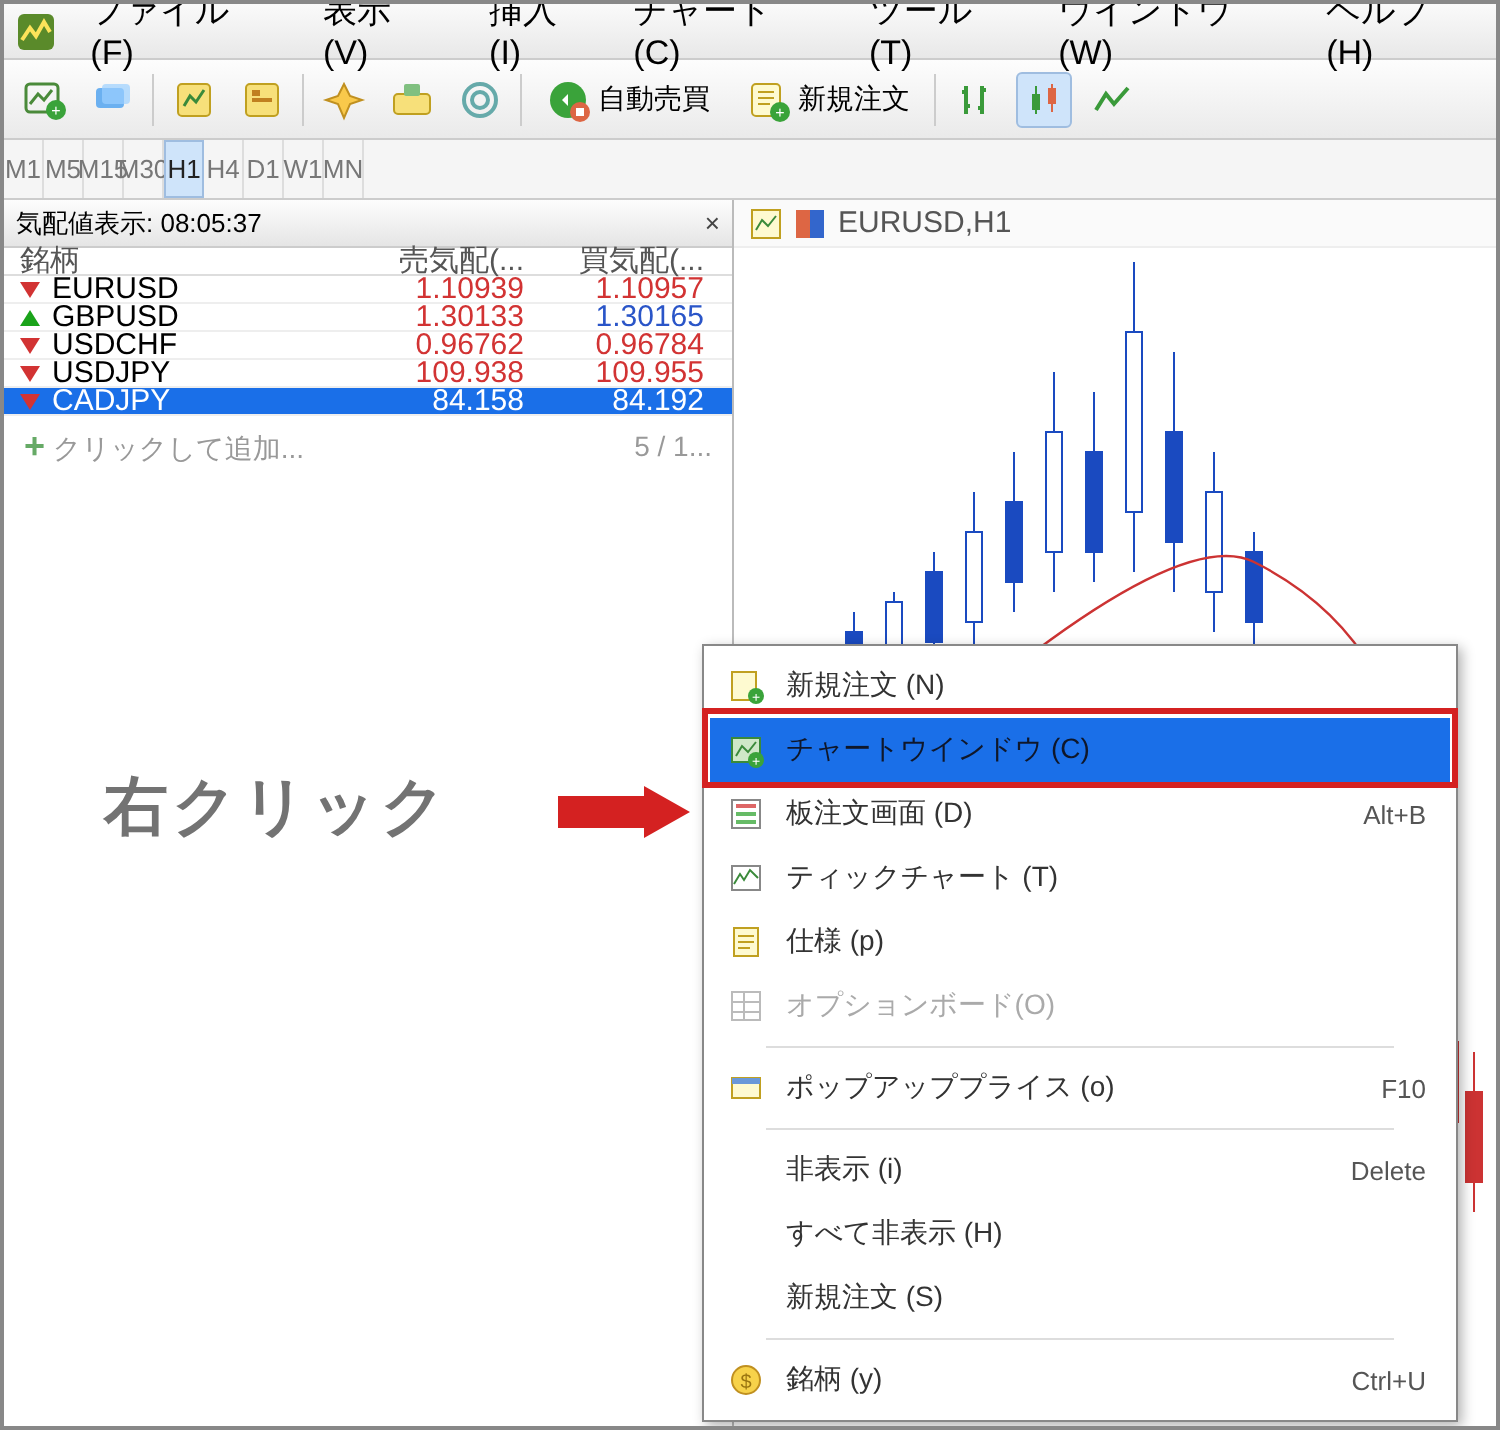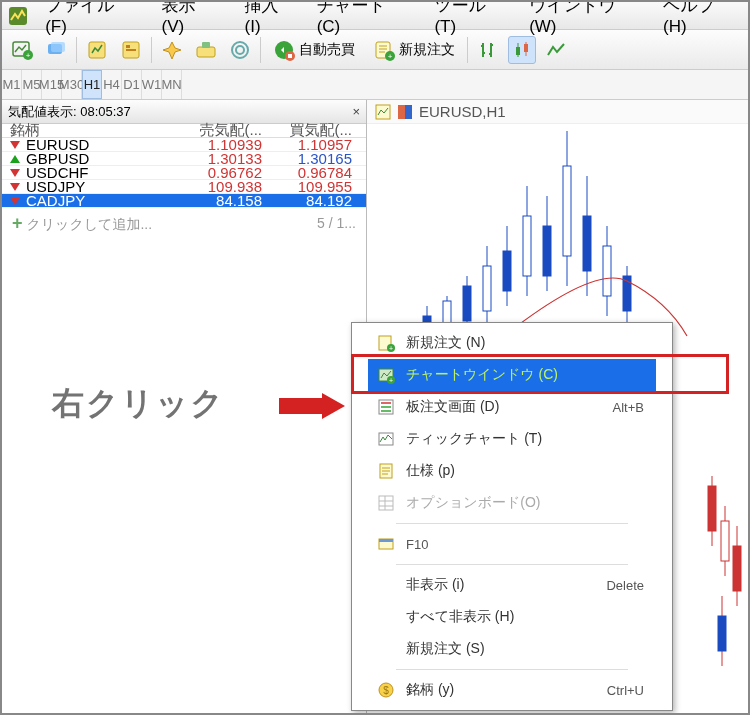--- a/index.html
+++ b/index.html
@@ -21,27 +21,27 @@
   .mw-head, .mw-row { display:flex; height:14px; align-items:center; font-size:15px; }
   .mw-head{ border-bottom:1px solid #ddd; color:#555;}
   .mw-row{ border-bottom:1px solid #eee; }
   .c-sym{ width:180px; padding-left:8px; display:flex; align-items:center; gap:6px;}
   .c-bid,.c-ask{ width:90px; text-align:right; padding-right:10px;}
   .red{color:#d23333;} .blue{color:#2a55c8;}
   .mw-row.sel{ background:#1a6fe8; color:#fff; }
   .mw-add{ height:30px; display:flex; align-items:center; justify-content:space-between; color:#999; font-size:14px; padding:14px 10px;}
   .chart-area{ flex:1; position:relative; background:#fff; }
   .chart-title{ display:flex; align-items:center; gap:6px; height:24px; font-size:15px; padding:4px 8px; color:#555; border-bottom:1px solid #eee; background:#fafafa;}
-  .ctx-menu{ position:absolute; left:349px; top:320px; width:322px; background:#fff; border:1px solid #888; box-shadow:2px 2px 6px rgba(0,0,0,.3); font-size:14px; z-index:50; padding:4px 16px;}
+  .ctx-menu{ position:absolute; left:349px; top:320px; width:378px; background:#fff; border:1px solid #888; box-shadow:2px 2px 6px rgba(0,0,0,.3); font-size:14px; z-index:50; padding:4px 3px;}
   .ctx-item{ height:32px; display:flex; align-items:center; padding:0 12px 0 8px; gap:10px; color:#333; }
   .ctx-item .ico{width:20px; height:20px; display:flex; align-items:center; justify-content:center;}
   .ctx-item .lbl{flex:1;}
   .ctx-item .sc{ color:#555; font-size:13px;}
   .ctx-item.grey{color:#aaa;}
-  .ctx-item.sel{ background:#1a6fe8; color:#bef264;}
+  .ctx-item.sel{ background:#1a6fe8; color:#0f172a;}
   .ctx-sep{ height:1px; background:#ddd; margin:4px 28px;}
   .red-frame{ position:absolute; left:349px; top:352px; width:378px; height:40px; border:3px solid #d42121; pointer-events:none; z-index:60;}
   .annot{ position:absolute; left:50px; top:380px; font-size:32px; font-weight:900; color:#737373; letter-spacing:2px; z-index:40;}
   .arrow-dbl{ position:absolute; left:275px; top:390px; z-index:40;}
   .sym-tri{ width:0;height:0; border-left:5px solid transparent; border-right:5px solid transparent;}
   .sym-up{ border-bottom:8px solid #1aa31a;} .sym-dn{ border-top:8px solid #d23333;}
   .plus{ color:#6a6; font-size:18px; font-weight:bold;}
   svg.candles{ position:absolute; top:26px; left:0; right:0;}
 </style>
 </head>
@@ -338,20 +338,21 @@
       <span class="lbl">オプションボード(O)</span>
     </div>
     <div class="ctx-sep"></div>
     <div class="ctx-item">
       <span class="ico">
         <svg width="18" height="18">
           <rect x="2" y="4" width="14" height="10" fill="#fefad0" stroke="#c0a020"></rect>
           <rect x="2" y="4" width="14" height="3" fill="#6a98d8"></rect>
         </svg>
       </span>
+      <span class="lbl">ポップアッププライス (o)</span>
       <span class="sc">F10</span>
     </div>
     <div class="ctx-sep"></div>
     <div class="ctx-item">
       <span class="ico"></span>
       <span class="lbl">非表示 (i)</span>
       <span class="sc">Delete</span>
     </div>
     <div class="ctx-item">
       <span class="ico"></span>

